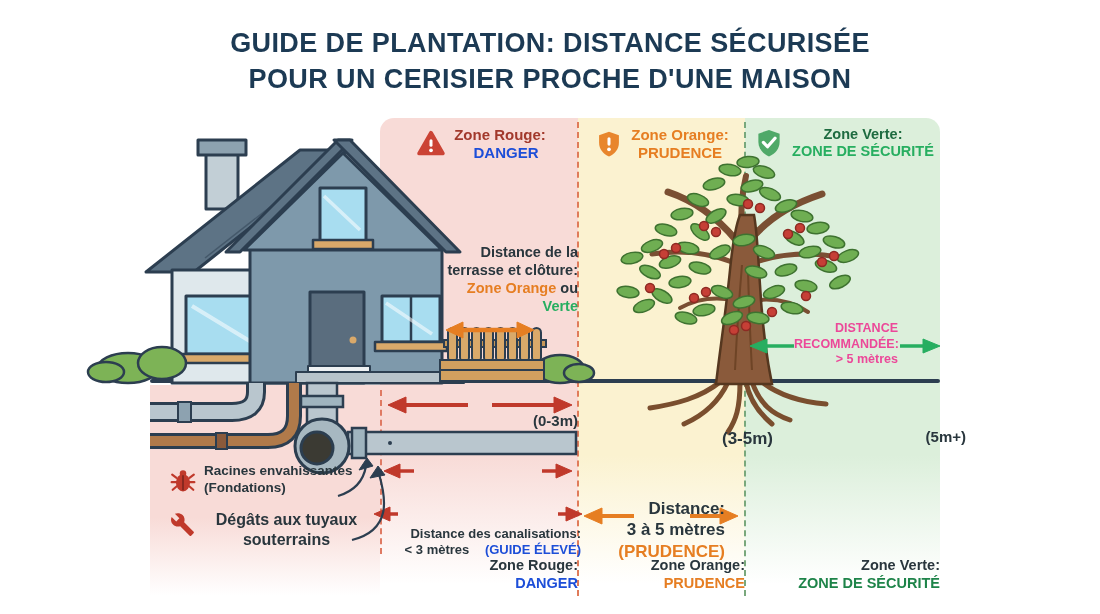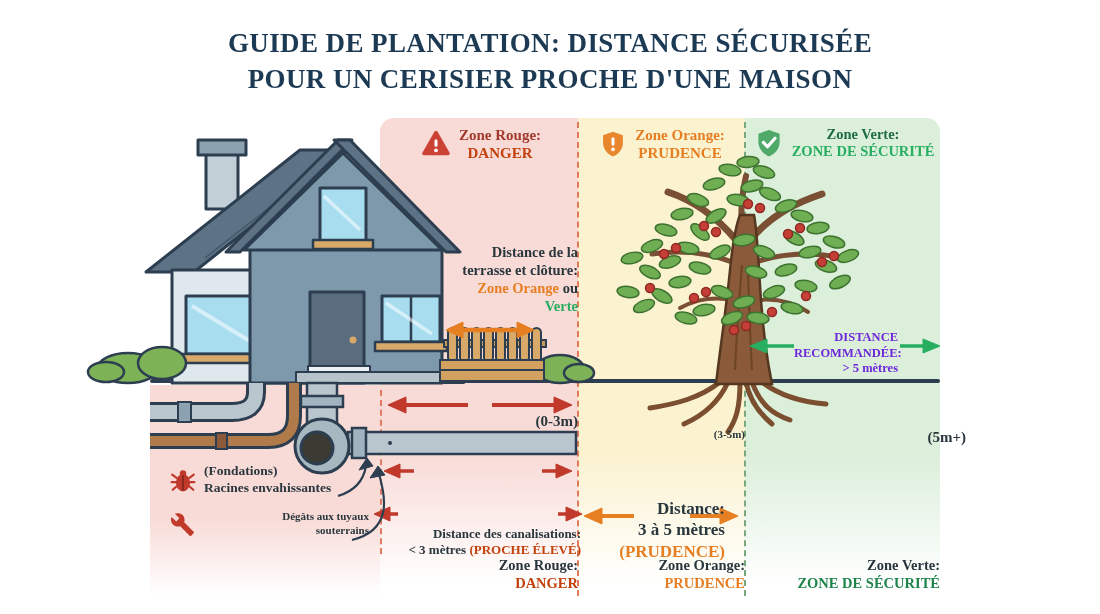--- a/index.html
+++ b/index.html
@@ -1,18 +1,18 @@
 <!DOCTYPE html>
 <html><head>
 <meta charset="utf-8">
 <style>
   html,body{margin:0;padding:0;background:#ffffff;}
   #stage{
     position:relative;width:1100px;height:614px;overflow:hidden;background:#ffffff;
-    font-family:Liberation Serif, serif;
+    font-family:Liberation Sans, sans-serif;
   }
   .abs{position:absolute;}
   
   #title{top:26px;left:0;width:1100px;text-align:center;color:#1c3a54;
          font-size:27px;font-weight:800;line-height:1.32;letter-spacing:.4px;}
   
   .panel{top:118px;height:496px;}
   #panel-red{left:380px;width:198px;border-radius:14px 0 0 0;
     background:linear-gradient(180deg,#f8dbd7 0%,#f8dbd7 68%,rgba(248,219,215,0) 94%);}
   #panel-orange{left:578px;width:167px;
@@ -25,22 +25,22 @@
   .vdash{width:0;top:122px;height:474px;}
   #divider-red-orange{left:577px;border-left:2px dashed #e07b5a;}
   #divider-orange-green{left:744px;border-left:2px dashed #79a87c;}
   #divider-red-left{left:380px;top:390px;height:164px;border-left:2px dashed #df7a63;}
   
   #ground-line{left:150px;top:379px;width:790px;height:4px;background:#2c3e50;border-radius:2px;}
   
   #art{left:0;top:0;pointer-events:none;}
   
   .lbl{position:absolute;font-weight:800;color:#29363d;text-align:right;line-height:1.25;}
-  .c-red{color:#c2410c;} .c-darkred{color:#a2392c;} .c-orange{color:#e67e22;}
-  .c-green{color:#27ae60;} .c-dgreen{color:#1e6b40;} .c-forest{color:#6d28d9;margin-top:9px;}
+  .c-red{color:#1d4ed8;margin-left:12px;} .c-darkred{color:#a2392c;} .c-orange{color:#e67e22;}
+  .c-green{color:#27ae60;} .c-dgreen{color:#1e6b40;} .c-forest{color:#ec4899;}
   .zhdr{position:absolute;display:flex;align-items:center;justify-content:center;gap:8px;
         font-weight:800;font-size:15px;line-height:1.2;}
   .zhdr .txt{text-align:center;}
   .zhdr svg{flex:0 0 auto;}
   .footer-lbl{font-size:14.5px;}
   .inline-ic{display:inline-block;vertical-align:-2px;margin-right:4px;}
 </style>
 </head>
 <body>
 
@@ -300,57 +300,57 @@
     <span>ou</span>
     <span class="c-green">Verte</span>
   </div>
 
   <div class="lbl c-forest" style="left:794px;top:321px;width:104px;font-size:12.5px;">
     <div>DISTANCE RECOMMANDÉE:</div>
     <div>&gt; 5 mètres</div>
   </div>
 
   <div class="lbl" style="left:380px;top:412px;width:198px;font-size:15px;">(0-3m)</div>
-  <div class="lbl" style="left:578px;top:428px;width:167px;font-size:11px;">(3-5m)</div>
+  <div class="lbl" style="left:578px;top:428px;width:167px;font-size:17px;padding-left:28px;">(3-5m)</div>
   <div class="lbl" style="left:745px;top:428px;width:221px;font-size:15px;">(5m+)</div>
 
   <div class="abs" style="left:170px;top:467px;">
     <svg width="26" height="26" viewBox="0 0 24 24">
       <g stroke="#c0392b" stroke-width="2" stroke-linecap="round">
         <line x1="6" y1="10" x2="2" y2="7"></line>
           <line x1="6" y1="14" x2="1.5" y2="14"></line>
           <line x1="6" y1="18" x2="2.5" y2="21"></line>
         <line x1="18" y1="10" x2="22" y2="7"></line>
           <line x1="18" y1="14" x2="22.5" y2="14"></line>
           <line x1="18" y1="18" x2="21.5" y2="21"></line>
       </g>
       <circle cx="12" cy="6" r="3" fill="#c0392b"></circle>
       <ellipse cx="12" cy="14.5" rx="6.5" ry="8" fill="#c0392b"></ellipse>
       <line x1="12" y1="7.5" x2="12" y2="21.5" stroke="#7e261d" stroke-width="1.5"></line>
     </svg>
   </div>
   <div class="lbl" style="left:204px;top:463px;width:165px;font-size:13.5px;text-align:left;">
+    <div>Racines envahissantes</div>
     <div>(Fondations)</div>
-    <div>Racines envahissantes</div>
   </div>
 
   <div class="abs" style="left:170px;top:512px;">
     <svg width="25" height="25" viewBox="0 0 24 24">
       <path fill="#c0392b" d="M22.7 19l-9.1-9.1c.9-2.3.4-5-1.5-6.9-2-2-5-2.4-7.4-1.3L9 6 6 9 1.6 4.7C.4 7.1.9 10.1 2.9 12.1c1.9 1.9 4.6 2.4 6.9 1.5l9.1 9.1c.4.4 1 .4 1.4 0l2.3-2.3c.5-.4.5-1.1.1-1.4z"></path>
     </svg>
   </div>
-  <div class="lbl" style="left:204px;top:510px;width:165px;font-size:11px;text-align:right;">
+  <div class="lbl" style="left:204px;top:510px;width:165px;font-size:16px;text-align:center;">
     <div>Dégâts aux tuyaux</div>
     <div>souterrains</div>
   </div>
 
   <div class="lbl" style="left:375px;top:526px;width:206px;font-size:13px;">
     <div>Distance des canalisations:</div>
     <div><span>&lt; 3 mètres</span>
-         <span class="c-red">(PROCHE ÉLEVÉ)</span></div>
+         <span class="c-red">(GUIDE ÉLEVÉ)</span></div>
   </div>
 
   <div class="lbl" style="left:598px;top:498px;width:127px;font-size:17px;">
     <div>Distance:</div>
     <div>3 à 5 mètres</div>
     <div class="c-orange">(PRUDENCE)</div>
   </div>
 
   <div class="lbl" style="left:746px;top:462px;width:194px;font-size:13.5px;">
   </div>

